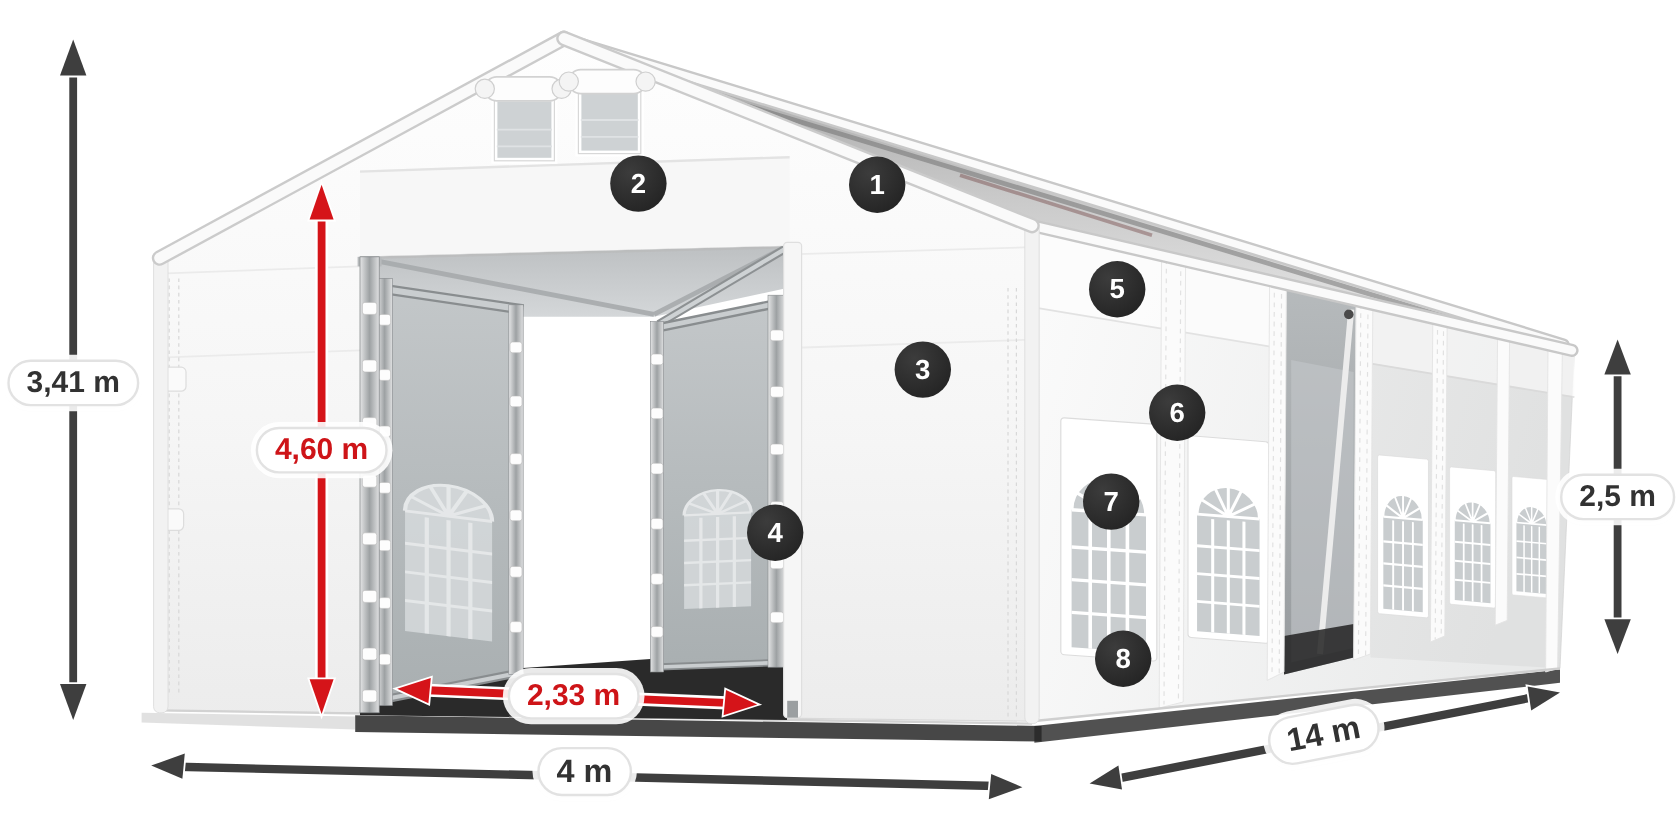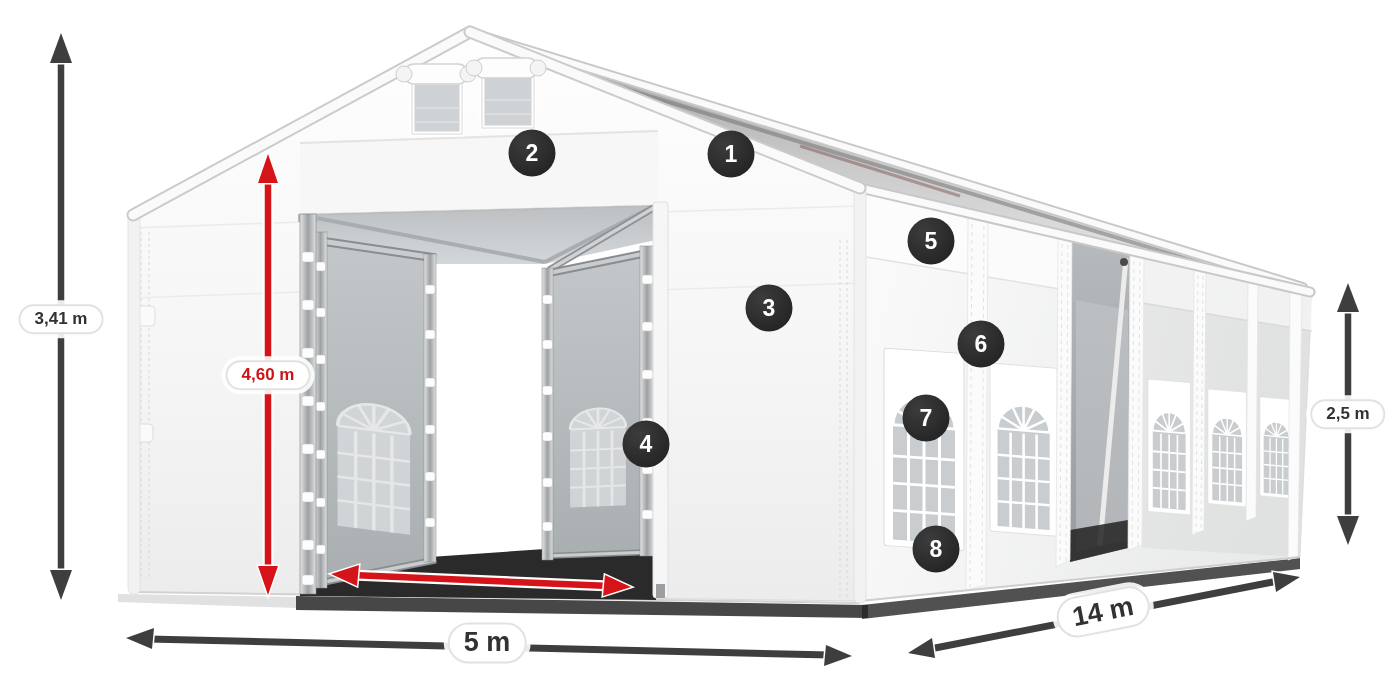--- a/index.html
+++ b/index.html
@@ -4,21 +4,21 @@
 <style>
   html,body{margin:0;padding:0;background:#ffffff;}
   .stage{
     position:relative;width:1400px;height:700px;background:#ffffff;
     overflow:hidden;font-family:"Liberation Sans",sans-serif;
   }
   .stage svg{position:absolute;left:0;top:0;}
   .dim-label{
     position:absolute;transform:translate(-50%,-50%);
     background:#ffffff;border:2px solid #e2e2e2;border-radius:24px;
-    padding:3px 14px;font-weight:bold;font-size:17px;color:#323232;
+    padding:3px 14px;font-weight:bold;font-size:25px;color:#323232;
     white-space:nowrap;line-height:1.15;
     box-shadow:0 0 0 4px rgba(255,255,255,0.9),0 1px 4px rgba(0,0,0,0.10);
     z-index:30;
   }
   .dim-label.red{color:#ce1418;}
   .dim-label.big{font-size:27px;}
   .dim-label.tilt{transform:translate(-50%,-50%) rotate(-11deg);}
   .badge{
     position:absolute;transform:translate(-50%,-50%);
     width:47px;height:47px;border-radius:50%;
@@ -328,21 +328,22 @@
       <path d="M1348,306 L1348,522" stroke="#ffffff" stroke-width="11" fill="none"></path>
       <path d="M1348,306 L1348,522" stroke="#3e3e3e" stroke-width="6.5" fill="none"></path>
       <polygon points="1348,283 1337,312 1359,312" fill="#3e3e3e" stroke="#ffffff" stroke-width="3" paint-order="stroke"></polygon>
       <polygon points="1348,545 1337,516 1359,516" fill="#3e3e3e" stroke="#ffffff" stroke-width="3" paint-order="stroke"></polygon>
     </g>
   </g>
 </svg>
 
 <div class="dim-label" style="left:61px; top:319px;">3,41 m</div>
 <div class="dim-label red" style="left:268px; top:375px;">4,60 m</div>
-<div class="dim-label big" style="left:487px; top:643px;">5 m</div>
+<div class="dim-label red" style="left:478px; top:580px;">2,33 m</div>
+<div class="dim-label big" style="left:487px; top:643px;">4 m</div>
 <div class="dim-label big tilt" style="left:1103px; top:612px;">14 m</div>
 <div class="dim-label" style="left:1348px; top:414px;">2,5 m</div>
 
 <div class="badge" style="left:731px; top:154px;">1</div>
 <div class="badge" style="left:532px; top:153px;">2</div>
 <div class="badge" style="left:769px; top:308px;">3</div>
 <div class="badge" style="left:646px; top:444px;">4</div>
 <div class="badge" style="left:931px; top:241px;">5</div>
 <div class="badge" style="left:981px; top:344px;">6</div>
 <div class="badge" style="left:926px; top:418px;">7</div>

